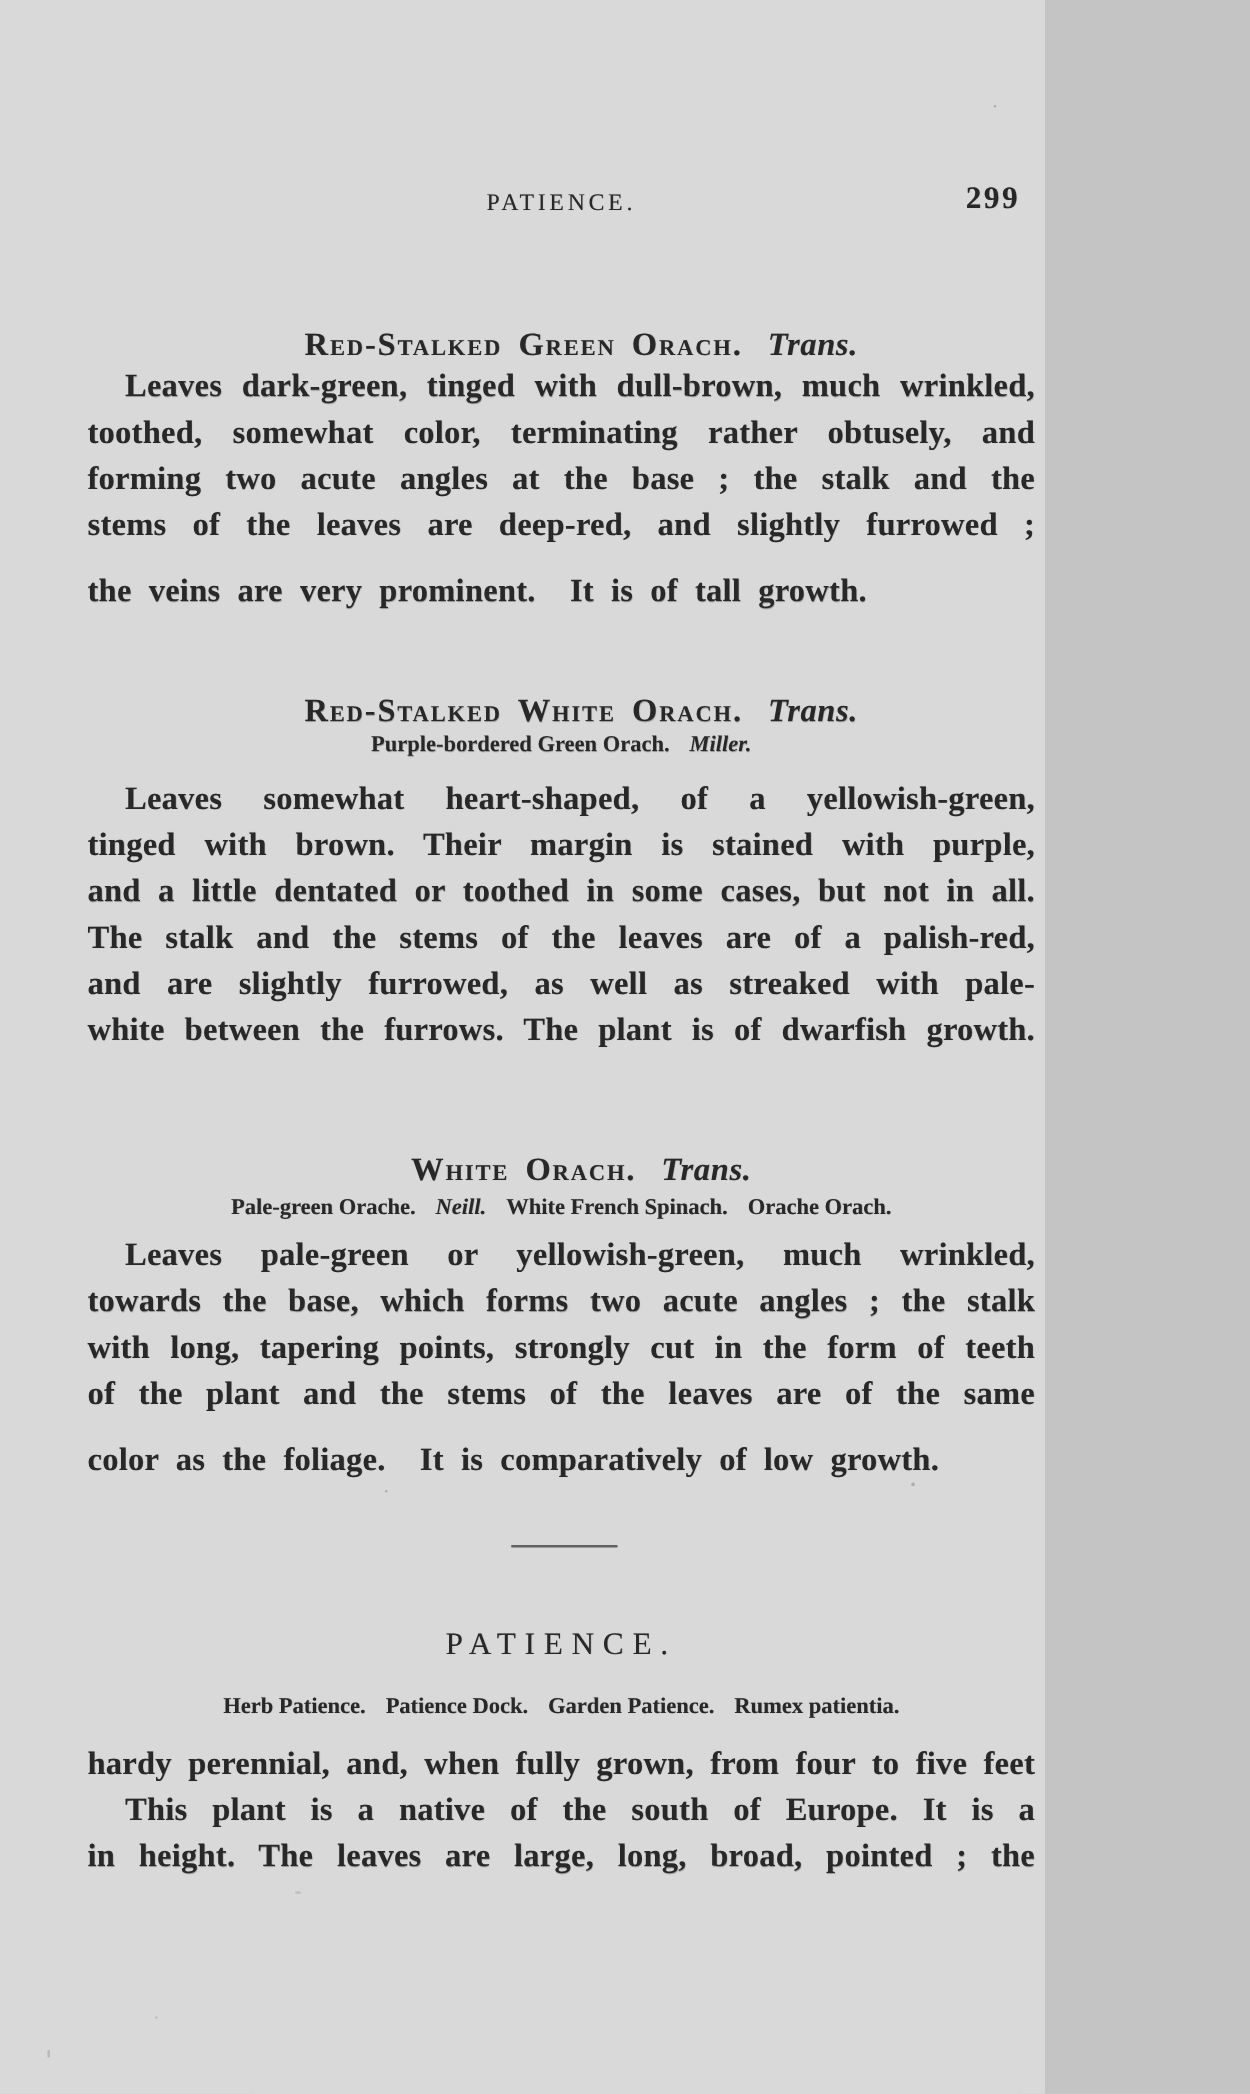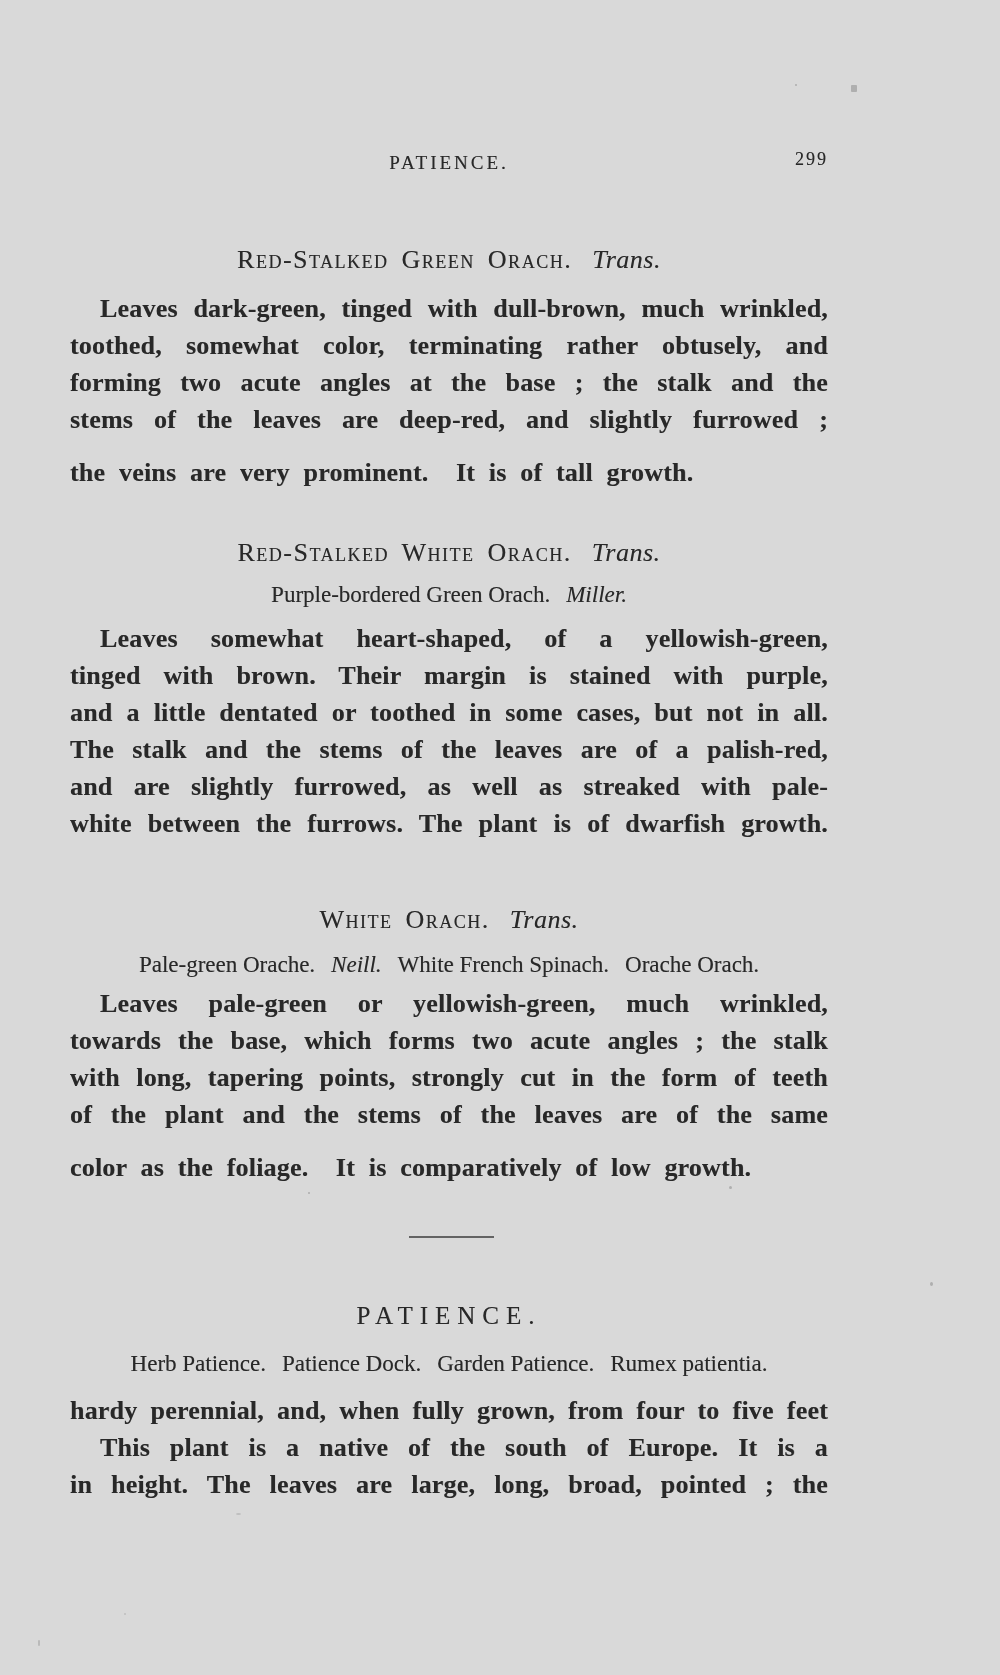--- a/index.html
+++ b/index.html
@@ -3,40 +3,40 @@
 <meta charset="utf-8">
 <style>
   :root{
     --paper:#d9d9d9;
     --ink:#282828;
   }
   html,body{margin:0;padding:0;}
   body{background:#c4c4c4;}
   .page{
     position:relative;
-    width:1000px;height:1675px;
+    width:836px;height:1675px;
     background:var(--paper);
     font-family:"Liberation Serif","DejaVu Serif",serif;
     color:var(--ink);
     overflow:hidden;
     text-shadow:0.3px 0.3px 0.6px rgba(30,30,30,0.35);
   }
   .col{position:absolute;left:70px;width:758px;}
 
   
   .running-header{top:151px;text-align:center;font-size:19px;line-height:24px;letter-spacing:3px;}
-  .page-num{position:absolute;right:0;top:-4px;font-size:18px;letter-spacing:2px;}
+  .page-num{position:absolute;right:12px;top:-4px;font-size:25px;letter-spacing:2px;font-weight:bold;}
 
   
-  .species-heading{margin:0;font-weight:normal;font-size:26px;line-height:30px;text-align:center;word-spacing:5px;}
+  .species-heading{margin:16px;font-weight:bold;font-size:26px;line-height:30px;text-align:center;word-spacing:5px;}
   .sc{font-variant:small-caps;letter-spacing:1.5px;}
   .authority{font-style:italic;margin-left:20px;letter-spacing:0.5px;}
 
   
-  .syn{font-size:23px;line-height:26px;text-align:center;white-space:nowrap;}
+  .syn{font-size:18px;line-height:26px;text-align:center;white-space:nowrap;font-weight:bold;}
   .syn .seg{margin:0 8px;}
   .syn .it{font-style:italic;}
 
   
   .para{font-size:26px;line-height:37px;word-spacing:2px;letter-spacing:0.2px;font-weight:bold;}
   .para .line{text-align:justify;text-align-last:justify;}
   .para .line.first{text-indent:30px;}
   .para .line.last{text-align:center;text-align-last:left;white-space:pre-wrap;word-spacing:7px;margin-top:16px;}
 
   

